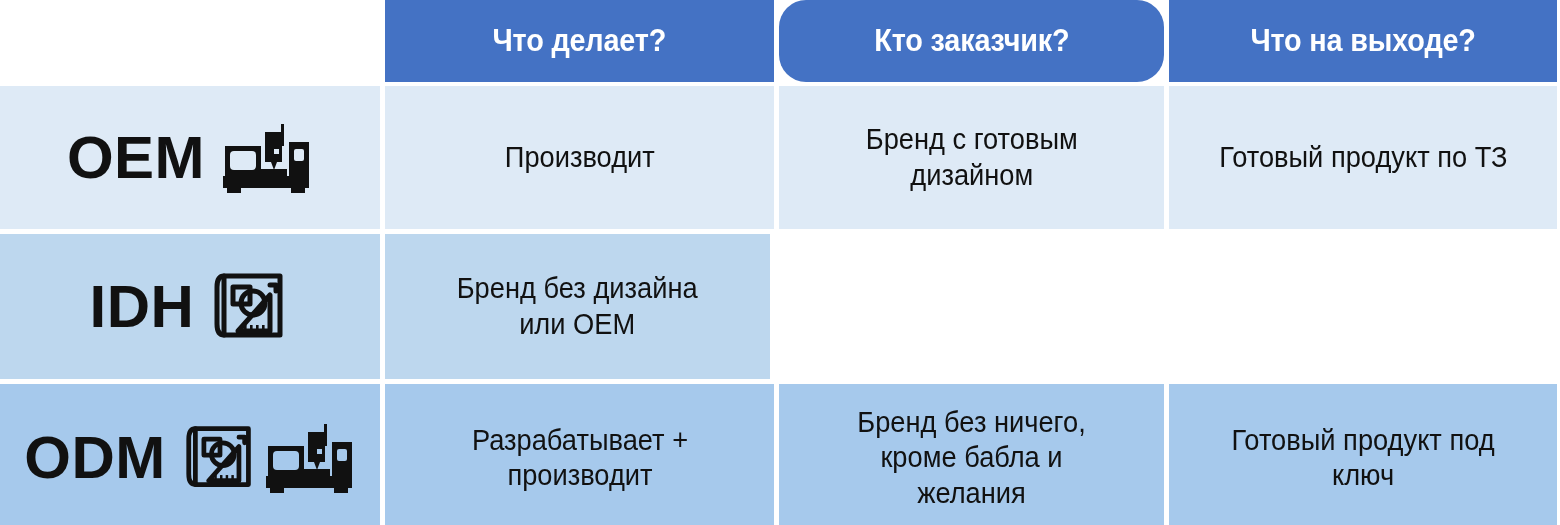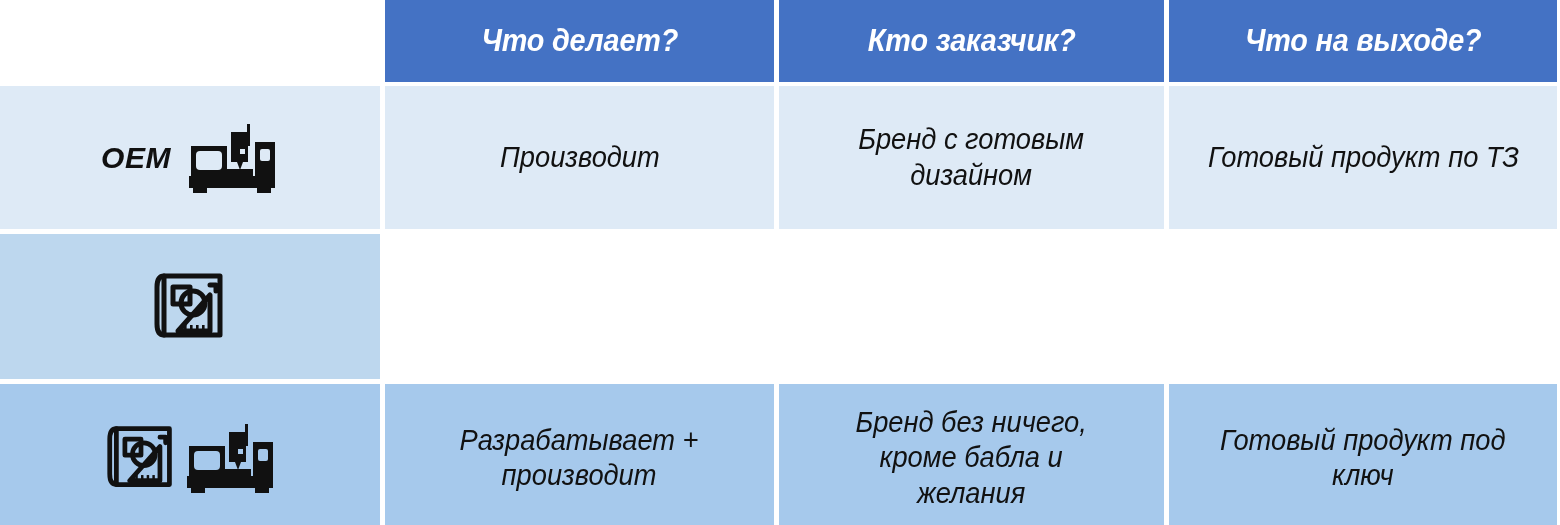--- a/index.html
+++ b/index.html
@@ -12,21 +12,20 @@
     height: 525px;
     font-family: "Liberation Sans", "DejaVu Sans", sans-serif;
     overflow: hidden;
   }
 
   #table-wrap {
     position: relative;
     width: 1560px;
     height: 525px;
     background: #ffffff;
-    font-style: italic;
   }
 
   
   .header-row {
     position: absolute;
     left: 0;
     top: 0;
     width: 1560px;
     height: 86px;
     display: flex;
@@ -40,21 +39,21 @@
   .hdr-cell {
     height: 82px;
     background: #4472C4;
     margin-right: 5px;
     display: flex;
     align-items: center;
     justify-content: center;
     box-sizing: border-box;
   }
   .hdr-cell.c1 { flex: 0 0 389px; }
-  .hdr-cell.c2 { flex: 0 0 385px; }
+  .hdr-cell.c2 { flex: 0 0 385px; border-radius: 27px; }
   .hdr-cell.c3 { flex: 0 0 388px; margin-right: 0; }
   .hdr-text {
     color: #ffffff;
     font-size: 31px;
     font-weight: bold;
     letter-spacing: -0.2px;
     transform: scaleX(0.93);
     white-space: nowrap;
     text-align: center;
   }
@@ -98,21 +97,21 @@
 
   
   .label-inner {
     display: flex;
     align-items: center;
     justify-content: center;
     gap: 16px;
     width: 100%;
   }
   .term {
-    font-size: 30px;
+    font-size: 60px;
     font-weight: bold;
     color: #111111;
     letter-spacing: 0.5px;
     line-height: 1;
     white-space: nowrap;
   }
   .icons {
     display: flex;
     align-items: center;
     gap: 6px;
@@ -183,20 +182,21 @@
       <div class="cell c3 tint-0">
         <span class="cell-text">Готовый продукт по ТЗ</span>
       </div>
     </div>
 
     <div class="row-gap"></div>
 
     <div class="data-row row-1">
       <div class="cell label-cell tint-1">
         <div class="label-inner">
+          <span class="term">IDH</span>
           <span class="icons">
             <span>
               <svg class="icon-svg" width="80" height="76" viewBox="0 0 80 76" xmlns="http://www.w3.org/2000/svg">
                 <g fill="none" stroke="#111" stroke-width="5" stroke-linejoin="round" stroke-linecap="round">
                   <path d="M14 7 C9 7 7 11 7 18 L7 55 C7 62 9 66 14 66"></path>
                   <path d="M14 7 L70 7 L70 66 L14 66 Z"></path>
                   <rect x="23" y="18" width="17" height="17"></rect>
                   <circle cx="43" cy="34" r="12"></circle>
                   <path d="M60 16 L66 16 L66 22"></path>
                   <path d="M60 26 L60 62 L28 62 Z"></path>
@@ -205,27 +205,32 @@
                   <rect x="34" y="56" width="2.6" height="5"></rect>
                   <rect x="40" y="56" width="2.6" height="5"></rect>
                   <rect x="46" y="56" width="2.6" height="5"></rect>
                   <rect x="52" y="56" width="2.6" height="5"></rect>
                 </g>
               </svg>
             </span>
           </span>
         </div>
       </div>
+      <div class="cell c2 tint-1">
+        <span class="cell-text">Бренд без дизайна
+или OEM</span>
+      </div>
     </div>
 
     <div class="row-gap"></div>
 
     <div class="data-row row-2">
       <div class="cell label-cell tint-2">
         <div class="label-inner">
+          <span class="term">ODM</span>
           <span class="icons">
             <span>
               <svg class="icon-svg" width="76" height="72" viewBox="0 0 80 76" xmlns="http://www.w3.org/2000/svg">
                 <g fill="none" stroke="#111" stroke-width="5" stroke-linejoin="round" stroke-linecap="round">
                   <path d="M14 7 C9 7 7 11 7 18 L7 55 C7 62 9 66 14 66"></path>
                   <path d="M14 7 L70 7 L70 66 L14 66 Z"></path>
                   <rect x="23" y="18" width="17" height="17"></rect>
                   <circle cx="43" cy="34" r="12"></circle>
                   <path d="M60 16 L66 16 L66 22"></path>
                   <path d="M60 26 L60 62 L28 62 Z"></path>

